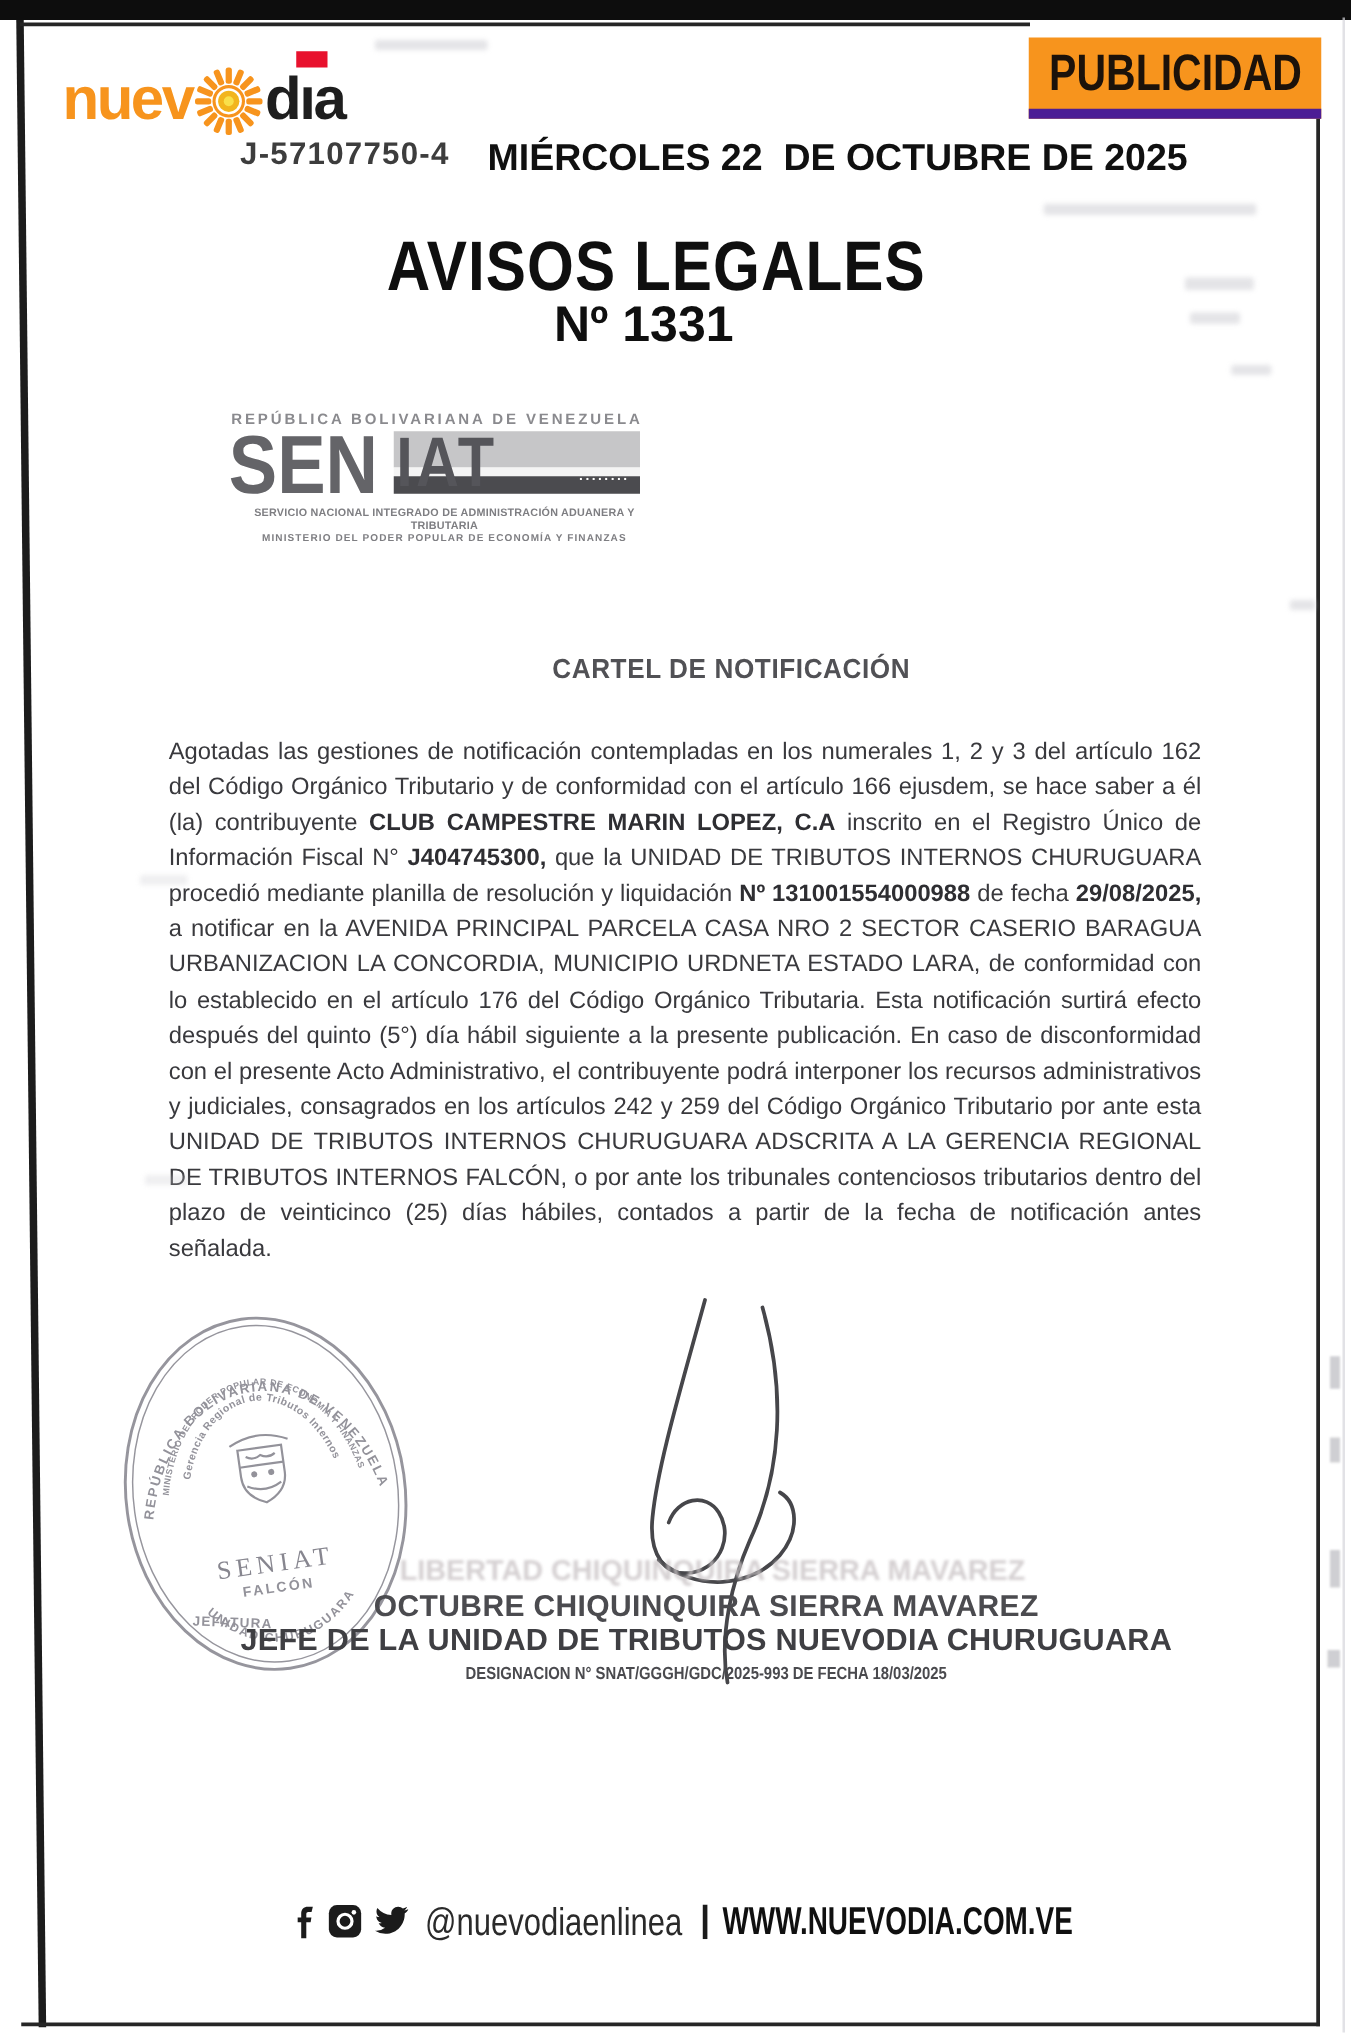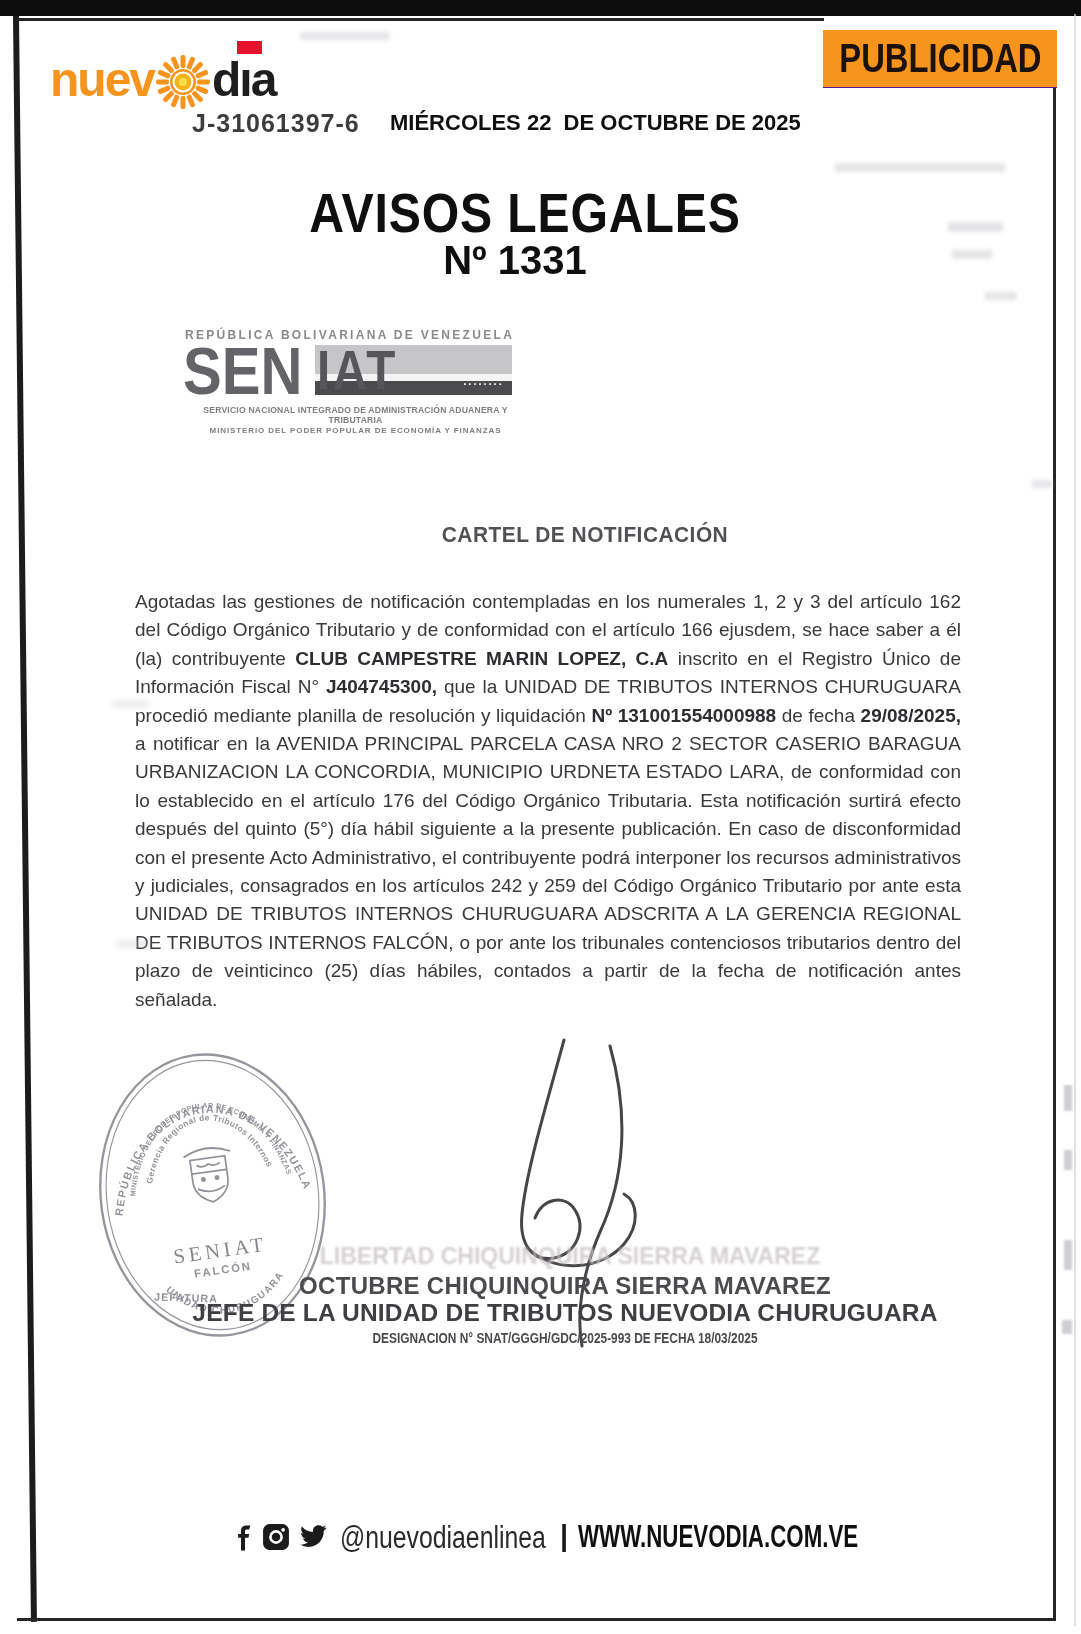--- a/index.html
+++ b/index.html
@@ -18,23 +18,23 @@
 
   
   #brand{left:50px;top:42px;height:70px;display:flex;align-items:flex-end;}
   .logo-word{font-weight:bold;font-size:48px;line-height:64px;letter-spacing:-2px;}
   .logo-nuev{color:#F7941D;}
   .logo-dia{color:#1e1e1e;display:flex;}
   .logo-i{position:relative;}
   .logo-i::before{content:'';position:absolute;left:-2px;top:-7px;width:25px;height:13px;background:#E8112D;}
   .logo-sun{margin:0 1px -2px 1px;}
   #registration{left:192px;top:109px;font-size:25px;font-weight:bold;color:#3d3d3d;letter-spacing:1px;}
-  #issue-date{left:390px;top:110px;font-size:22px;font-weight:bold;color:#101010;white-space:pre;}
+  #issue-date{left:390px;top:110px;font-size:30px;font-weight:bold;color:#101010;white-space:pre;}
   #pub-badge{left:823px;top:30px;width:234px;height:57px;background:#F7941D;
-             border-bottom:1px solid #4c1d95;display:flex;align-items:center;justify-content:center;}
+             border-bottom:8px solid #4c1d95;display:flex;align-items:center;justify-content:center;}
   #pub-badge span{font-size:41px;font-weight:bold;color:#1c120a;transform:scaleX(0.8);white-space:nowrap;}
 
   
   #section-title{left:120px;top:180px;width:810px;text-align:center;font-size:56px;font-weight:bold;
                  color:#0f0f0f;transform:scaleX(0.86);letter-spacing:1px;}
   #section-number{left:120px;top:238px;width:790px;text-align:center;font-size:40px;font-weight:bold;color:#0f0f0f;}
 
   
   #seniat{left:183px;top:328px;width:345px;}
   .sn-country{font-size:12px;font-weight:bold;letter-spacing:2.3px;color:#8a8a8e;margin-left:2px;}
@@ -128,21 +128,21 @@
         <circle cx="28" cy="28" r="8.5" fill="#F2B51D"></circle>
         <circle cx="28" cy="28" r="4" fill="#F9E04A"></circle>
       </svg>
     </span>
     <span class="logo-word logo-dia">
       <span>d</span>
       <span class="logo-i">ı</span>
       <span>a</span>
     </span>
   </div>
-  <div class="abs" id="registration">J-31061397-6</div>
+  <div class="abs" id="registration">J-57107750-4</div>
   <div class="abs" id="issue-date">MIÉRCOLES 22  DE OCTUBRE DE 2025</div>
   <div class="abs" id="pub-badge">
     <span>PUBLICIDAD</span>
   </div>
 
   <div class="abs" id="section-title">AVISOS LEGALES</div>
   <div class="abs" id="section-number">Nº 1331</div>
 
   <div class="abs" id="seniat">
     <div class="sn-country">REPÚBLICA BOLIVARIANA DE VENEZUELA</div>

